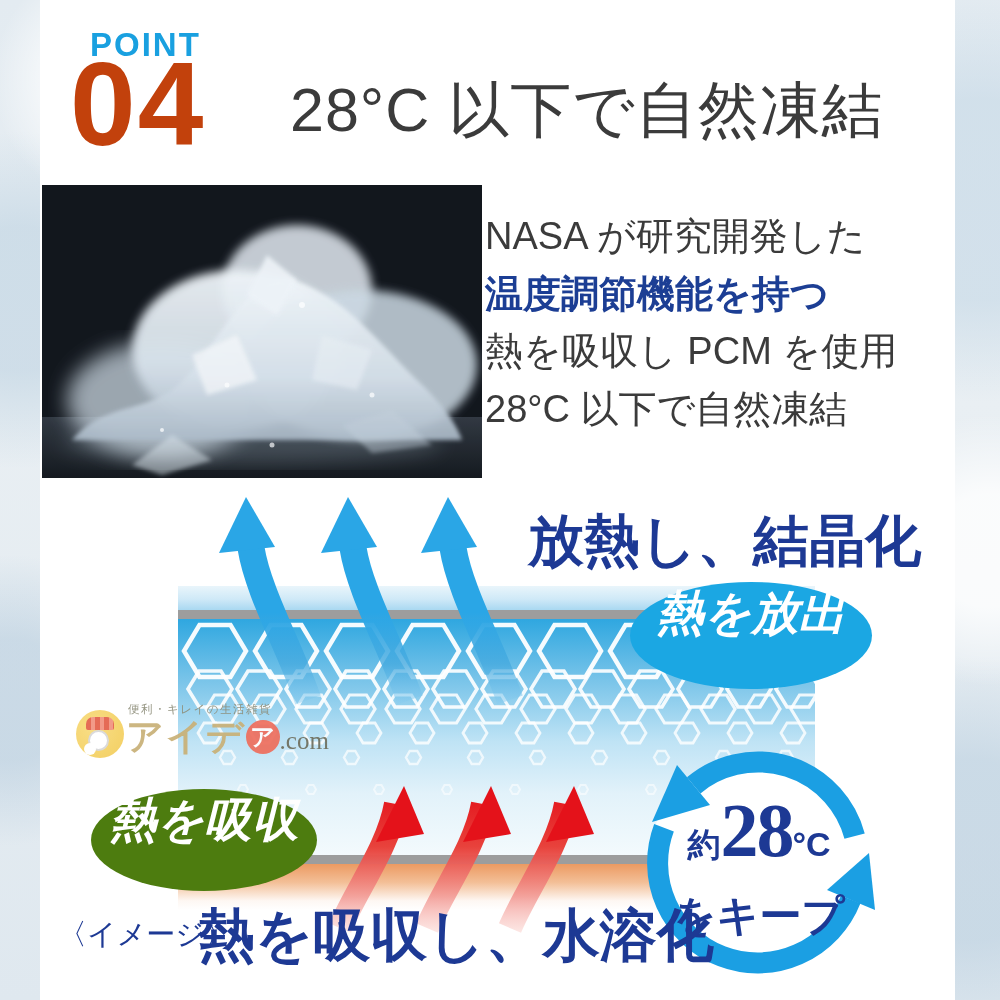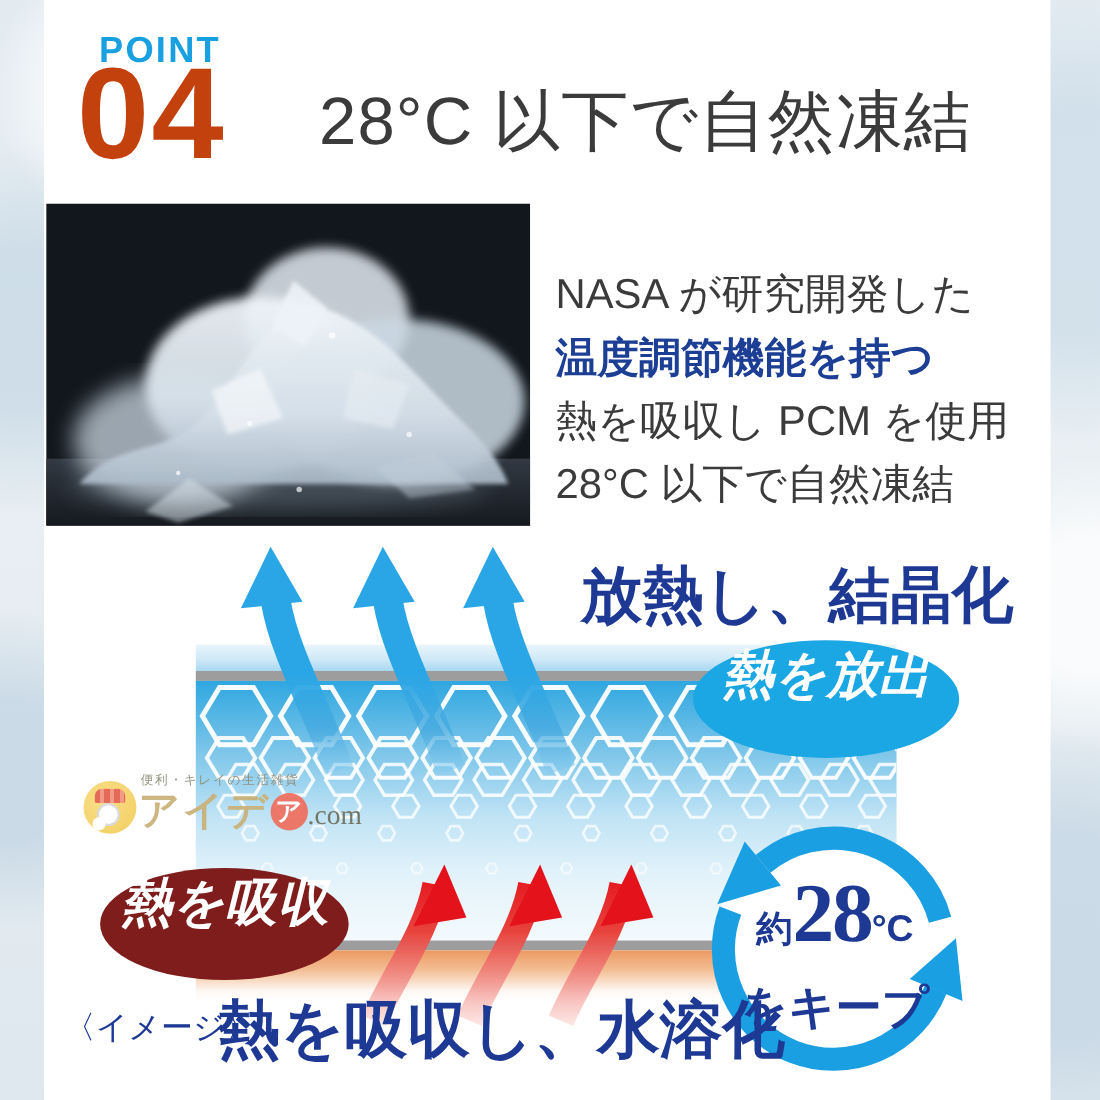--- a/index.html
+++ b/index.html
@@ -23,41 +23,41 @@
     color:#19a0e0;letter-spacing:2px;z-index:2;}
   .point-number{position:absolute;left:70px;top:40px;font-size:118px;font-weight:bold;
     color:#c2410c;line-height:1.1;letter-spacing:2px;z-index:2;}
   .main-title{position:absolute;left:290px;top:70px;font-size:61px;font-weight:500;
     color:#3b3b3b;letter-spacing:1px;white-space:nowrap;z-index:2;}
 
   
   .ice-photo{position:absolute;left:42px;top:185px;width:440px;height:293px;z-index:2;}
 
   
-  .intro{position:absolute;left:505px;top:208px;z-index:2;margin-top:32px;}
+  .intro{position:absolute;left:485px;top:208px;z-index:2;}
   .intro p{margin:0;font-size:38px;line-height:57.5px;color:#3b3b3b;white-space:nowrap;font-weight:500;}
   .intro p.emphasis{color:#1c3e94;font-weight:bold;}
 
   
   .band-top{position:absolute;left:178px;top:586px;width:637px;height:24px;z-index:2;
     background:linear-gradient(180deg,#e9f5fb 0%,#cfe9f7 55%,#a9d8f1 100%);}
   .bar-top{position:absolute;left:178px;top:610px;width:637px;height:9px;background:#9d9d9d;z-index:2;}
   .pcm-layer{position:absolute;left:178px;top:619px;width:637px;height:236px;z-index:2;overflow:hidden;
     background:linear-gradient(180deg,#2fa7e0 0%,#79c4e9 26%,#bfe3f5 52%,#e2f2fa 74%,#f3fafd 100%);}
   .bar-bottom{position:absolute;left:178px;top:855px;width:637px;height:9px;background:#9d9d9d;z-index:2;}
   .heat-glow{position:absolute;left:178px;top:864px;width:637px;height:46px;z-index:2;
     background:linear-gradient(180deg,#ec9a62 0%,#f3bf97 40%,rgba(249,224,207,0.25) 80%,rgba(255,255,255,0) 100%);}
 
   
   .release-caption{position:absolute;left:528px;top:504px;font-size:56px;font-weight:bold;
     color:#1d3994;white-space:nowrap;z-index:5;}
   .badge{display:flex;align-items:flex-start;justify-content:center;border-radius:50%;z-index:4;position:absolute;font-style:italic;}
   .badge span{color:#fff;font-weight:bold;font-size:47px;white-space:nowrap;}
   .badge-release{left:630px;top:582px;width:242px;height:107px;background:#1ba7e3;}
-  .badge-absorb{left:91px;top:789px;width:226px;height:102px;background:#7f1d1d;}
+  .badge-absorb{left:91px;top:789px;width:226px;height:102px;background:#4d7c0f;}
   .keep-text{position:absolute;left:660px;top:789px;width:198px;text-align:center;z-index:5;color:#1d3994;}
   .keep-text .l1{white-space:nowrap;line-height:82px;}
   .keep-text .approx{font-size:33px;font-weight:bold;}
   .keep-text .temp{font-size:76px;font-weight:bold;letter-spacing:-2px;font-family:Liberation Serif, serif;}
   .keep-text .unit{font-size:34px;font-weight:bold;}
   .keep-text .l2{font-size:42px;font-weight:bold;white-space:nowrap;margin-top:-4px;}
   .image-note{position:absolute;left:58px;top:915px;font-size:29px;font-weight:500;
     color:#1d3994;white-space:nowrap;z-index:5;}
   .absorb-caption{position:absolute;left:198px;top:898px;font-size:57px;font-weight:bold;
     color:#1d3994;white-space:nowrap;z-index:5;}

